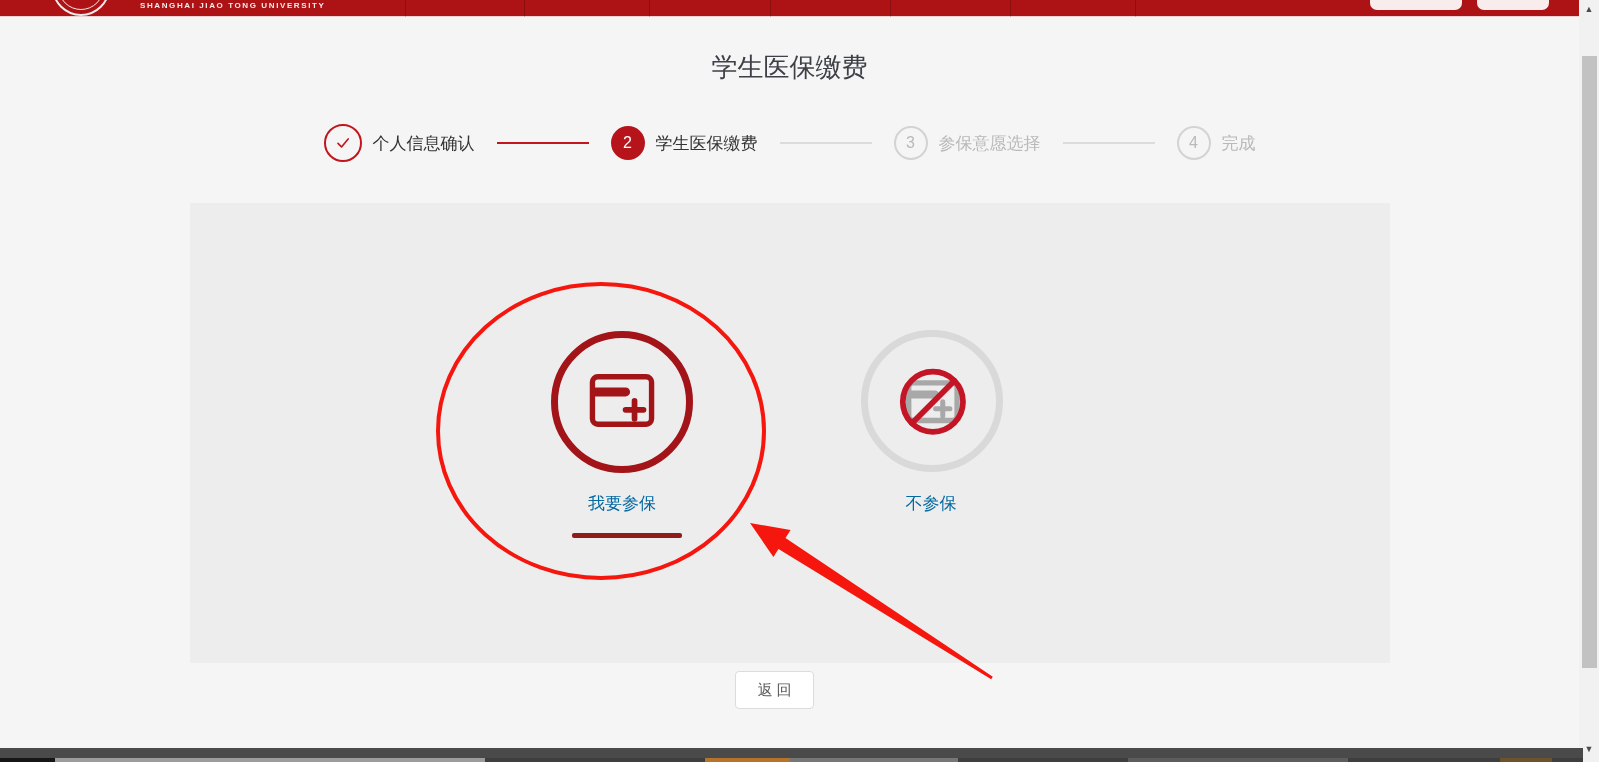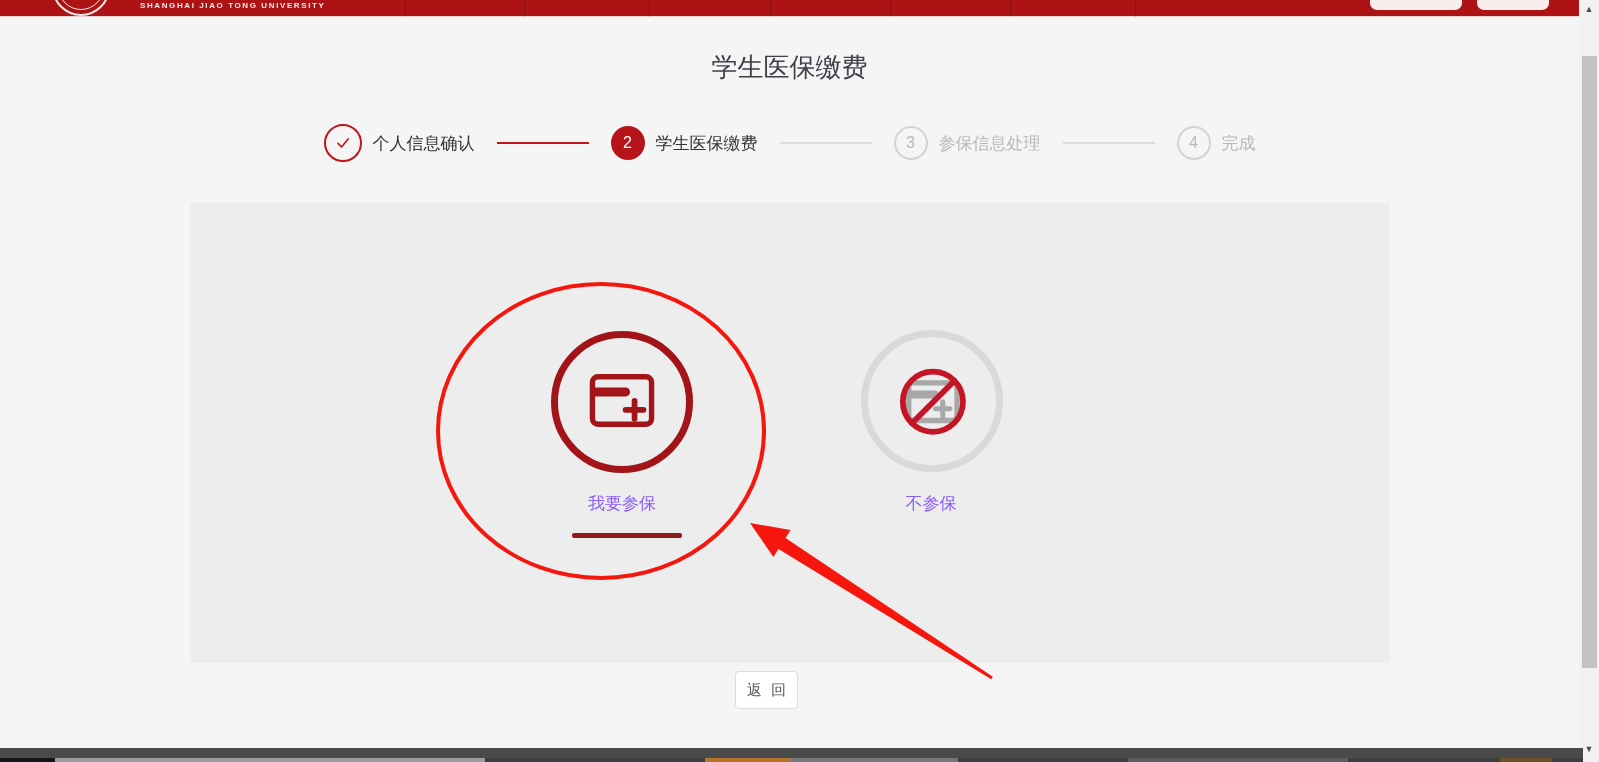--- a/index.html
+++ b/index.html
@@ -33,27 +33,27 @@
   .connector { width:92px; height:2px; margin:0 14px; flex:none; }
   .connector.done { background:#c0161c; }
   .connector.todo { background:#dcdcdc; }
   .check-icon svg { display:block; }
 
   
   .panel { position:absolute; left:190px; top:203px; width:1200px; height:460px; background:#ededee; }
   .opt-circle { position:absolute; width:142px; height:142px; border-radius:50%; display:flex; align-items:center; justify-content:center; cursor:pointer; }
   .opt-enroll { left:361px; top:128px; border:7px solid #a31419; }
   .opt-decline { left:671px; top:127px; border:7px solid #d9d9d9; }
-  .opt-label { position:absolute; width:200px; text-align:center; font-size:17px; color:#8b5cf6; }
+  .opt-label { position:absolute; width:200px; text-align:center; font-size:17px; color:#0369a1; }
   .lbl-enroll { left:332px; top:289px; }
   .lbl-decline { left:641px; top:289px; }
   .sel-underline { position:absolute; left:382px; top:330px; width:110px; height:5px; background:#8f1b1b; border-radius:2px; }
 
   
-  .back-btn { position:absolute; left:735px; top:671px; width:63px; height:38px; background:#fff; border:1px solid #dcdcdc; border-radius:4px; font-size:15px; color:#595959; display:flex; align-items:center; justify-content:center; cursor:pointer; font-family:Liberation Mono, monospace; }
+  .back-btn { position:absolute; left:735px; top:671px; width:79px; height:38px; background:#fff; border:1px solid #dcdcdc; border-radius:4px; font-size:15px; color:#595959; display:flex; align-items:center; justify-content:center; cursor:pointer; font-family:Liberation Serif, serif; }
 
   
   .annotation { position:absolute; inset:0; width:1599px; height:762px; pointer-events:none; }
 
   
   .scrollbar { position:absolute; right:0; top:0; width:20px; height:762px; background:#f1f1f2; }
   .sb-btn { position:absolute; left:0; width:20px; height:16px; display:flex; align-items:center; justify-content:center; font-size:9px; color:#4c4c4c; cursor:pointer; }
   .sb-up { top:1px; }
   .sb-down { bottom:5px; }
   .sb-thumb { position:absolute; left:3px; top:56px; width:15px; height:612px; background:#c2c2c3; cursor:pointer; }
@@ -102,21 +102,21 @@
       <div class="step-circle active">
           <span>2</span>
         </div>
       <span class="step-label">学生医保缴费</span>
     </div>
     <div class="connector todo"></div>
     <div class="step">
       <div class="step-circle pending">
           <span>3</span>
         </div>
-      <span class="step-label pending">参保信息处理</span>
+      <span class="step-label pending">参保意愿选择</span>
     </div>
     <div class="connector todo"></div>
     <div class="step">
       <div class="step-circle pending">
           <span>4</span>
         </div>
       <span class="step-label pending">完成</span>
     </div>
   </div>
 

